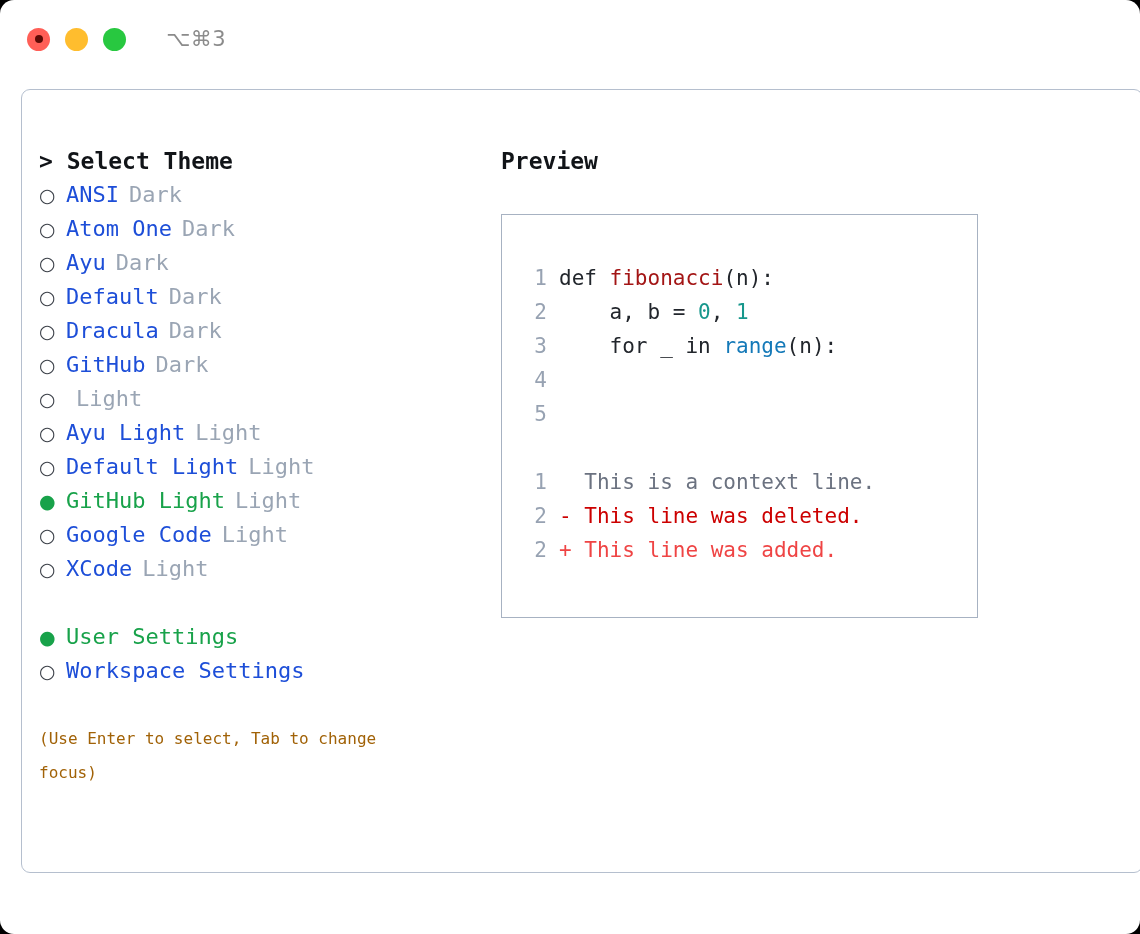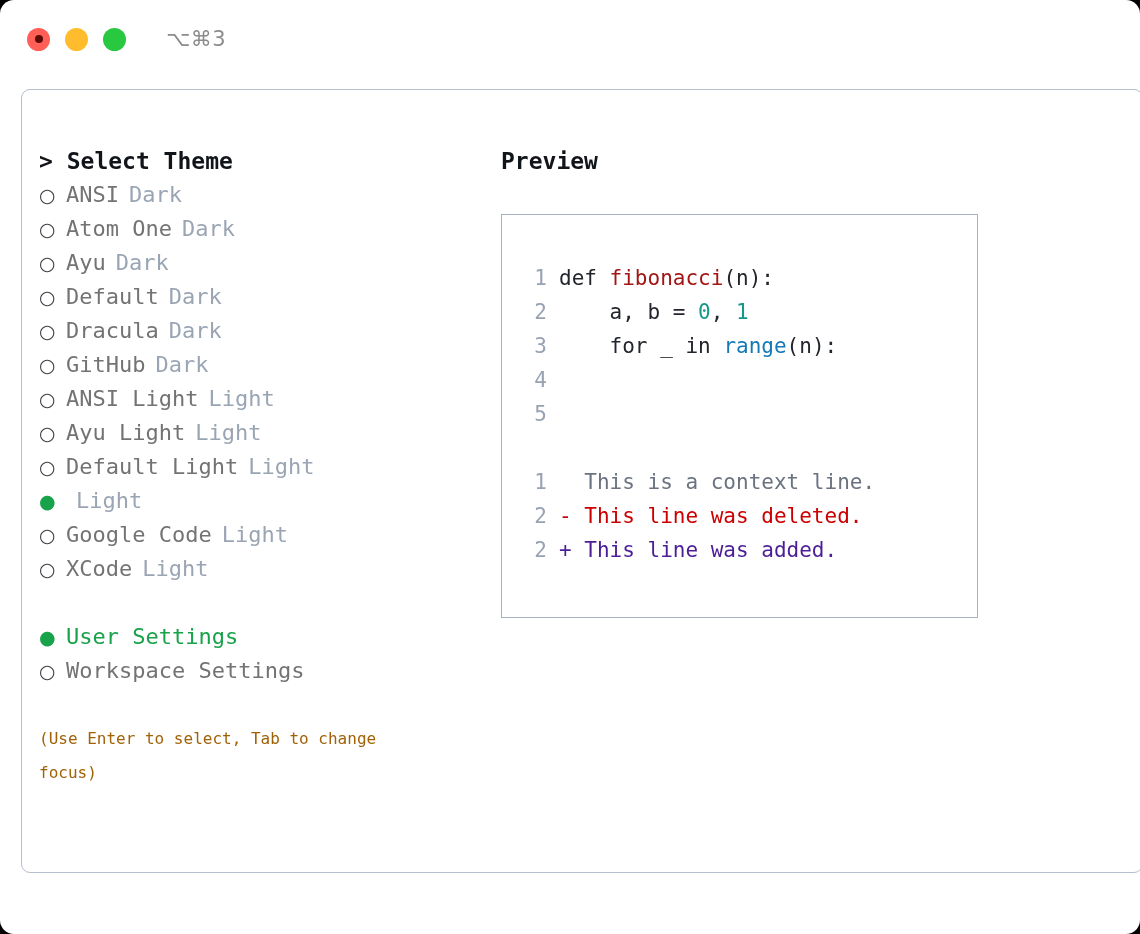--- a/index.html
+++ b/index.html
@@ -99,21 +99,21 @@
     white-space: pre;
   }
   .marker {
     width: 27px;
     flex: 0 0 27px;
     color: #3a3f47;
     font-size: 19px;
     font-family: "DejaVu Sans", "Liberation Sans", sans-serif;
   }
   .marker.sel { color: #18a24a; }
-  .row .label { color: #737373; }
+  .row .label { color: #1d4ed8; }
   .row.selected .label { color: #18a24a; }
   .row .tag {
     color: #9aa5b4;
     margin-left: 10px;
   }
   .heading-row {
     display: flex;
     line-height: 34px;
     font-size: 22px;
     white-space: pre;
@@ -152,21 +152,21 @@
     color: #97a2b2;
     margin-right: 12px;
   }
   .code-text { color: #22262c; }
   .tok-fn  { color: #a31515; }
   .tok-num { color: #17978c; }
   .tok-kw2 { color: #1479b8; }
   .diff-gap { height: 34px; }
   .diff-ctx  { color: #6b7280; }
   .diff-del  { color: #cc0000; }
-  .diff-add  { color: #4c1d95; text-align: center; }
+  .diff-add  { color: #ef4444; text-align: center; }
 </style>
 </head>
 <body>
 
 <div class="window">
 
   <div class="titlebar">
     <div class="lights">
       <div class="light red">
           <span class="dot"></span>
@@ -182,24 +182,24 @@
 
       <div class="col-left">
         <div class="section-title">&gt; Select Theme</div>
         <div class="list">
             <div class="row"><span class="marker">○</span><span class="label">ANSI</span><span class="tag">Dark</span></div>
             <div class="row"><span class="marker">○</span><span class="label">Atom One</span><span class="tag">Dark</span></div>
             <div class="row"><span class="marker">○</span><span class="label">Ayu</span><span class="tag">Dark</span></div>
             <div class="row"><span class="marker">○</span><span class="label">Default</span><span class="tag">Dark</span></div>
             <div class="row"><span class="marker">○</span><span class="label">Dracula</span><span class="tag">Dark</span></div>
             <div class="row"><span class="marker">○</span><span class="label">GitHub</span><span class="tag">Dark</span></div>
-            <div class="row"><span class="marker">○</span><span class="label">ANSI Light</span><span class="tag">Light</span></div>
+            <div class="row"><span class="marker">○</span><span class="tag">Light</span></div>
             <div class="row"><span class="marker">○</span><span class="label">Ayu Light</span><span class="tag">Light</span></div>
             <div class="row"><span class="marker">○</span><span class="label">Default Light</span><span class="tag">Light</span></div>
-            <div class="row selected"><span class="marker sel">●</span><span class="tag">Light</span></div>
+            <div class="row selected"><span class="marker sel">●</span><span class="label">GitHub Light</span><span class="tag">Light</span></div>
             <div class="row"><span class="marker">○</span><span class="label">Google Code</span><span class="tag">Light</span></div>
             <div class="row"><span class="marker">○</span><span class="label">XCode</span><span class="tag">Light</span></div>
           </div>
 
         <div class="spacer"></div>
 
         <div class="list">
             <div class="row selected"><span class="marker sel">●</span><span class="label">User Settings</span></div>
             <div class="row"><span class="marker">○</span><span class="label">Workspace Settings</span></div>
           </div>

